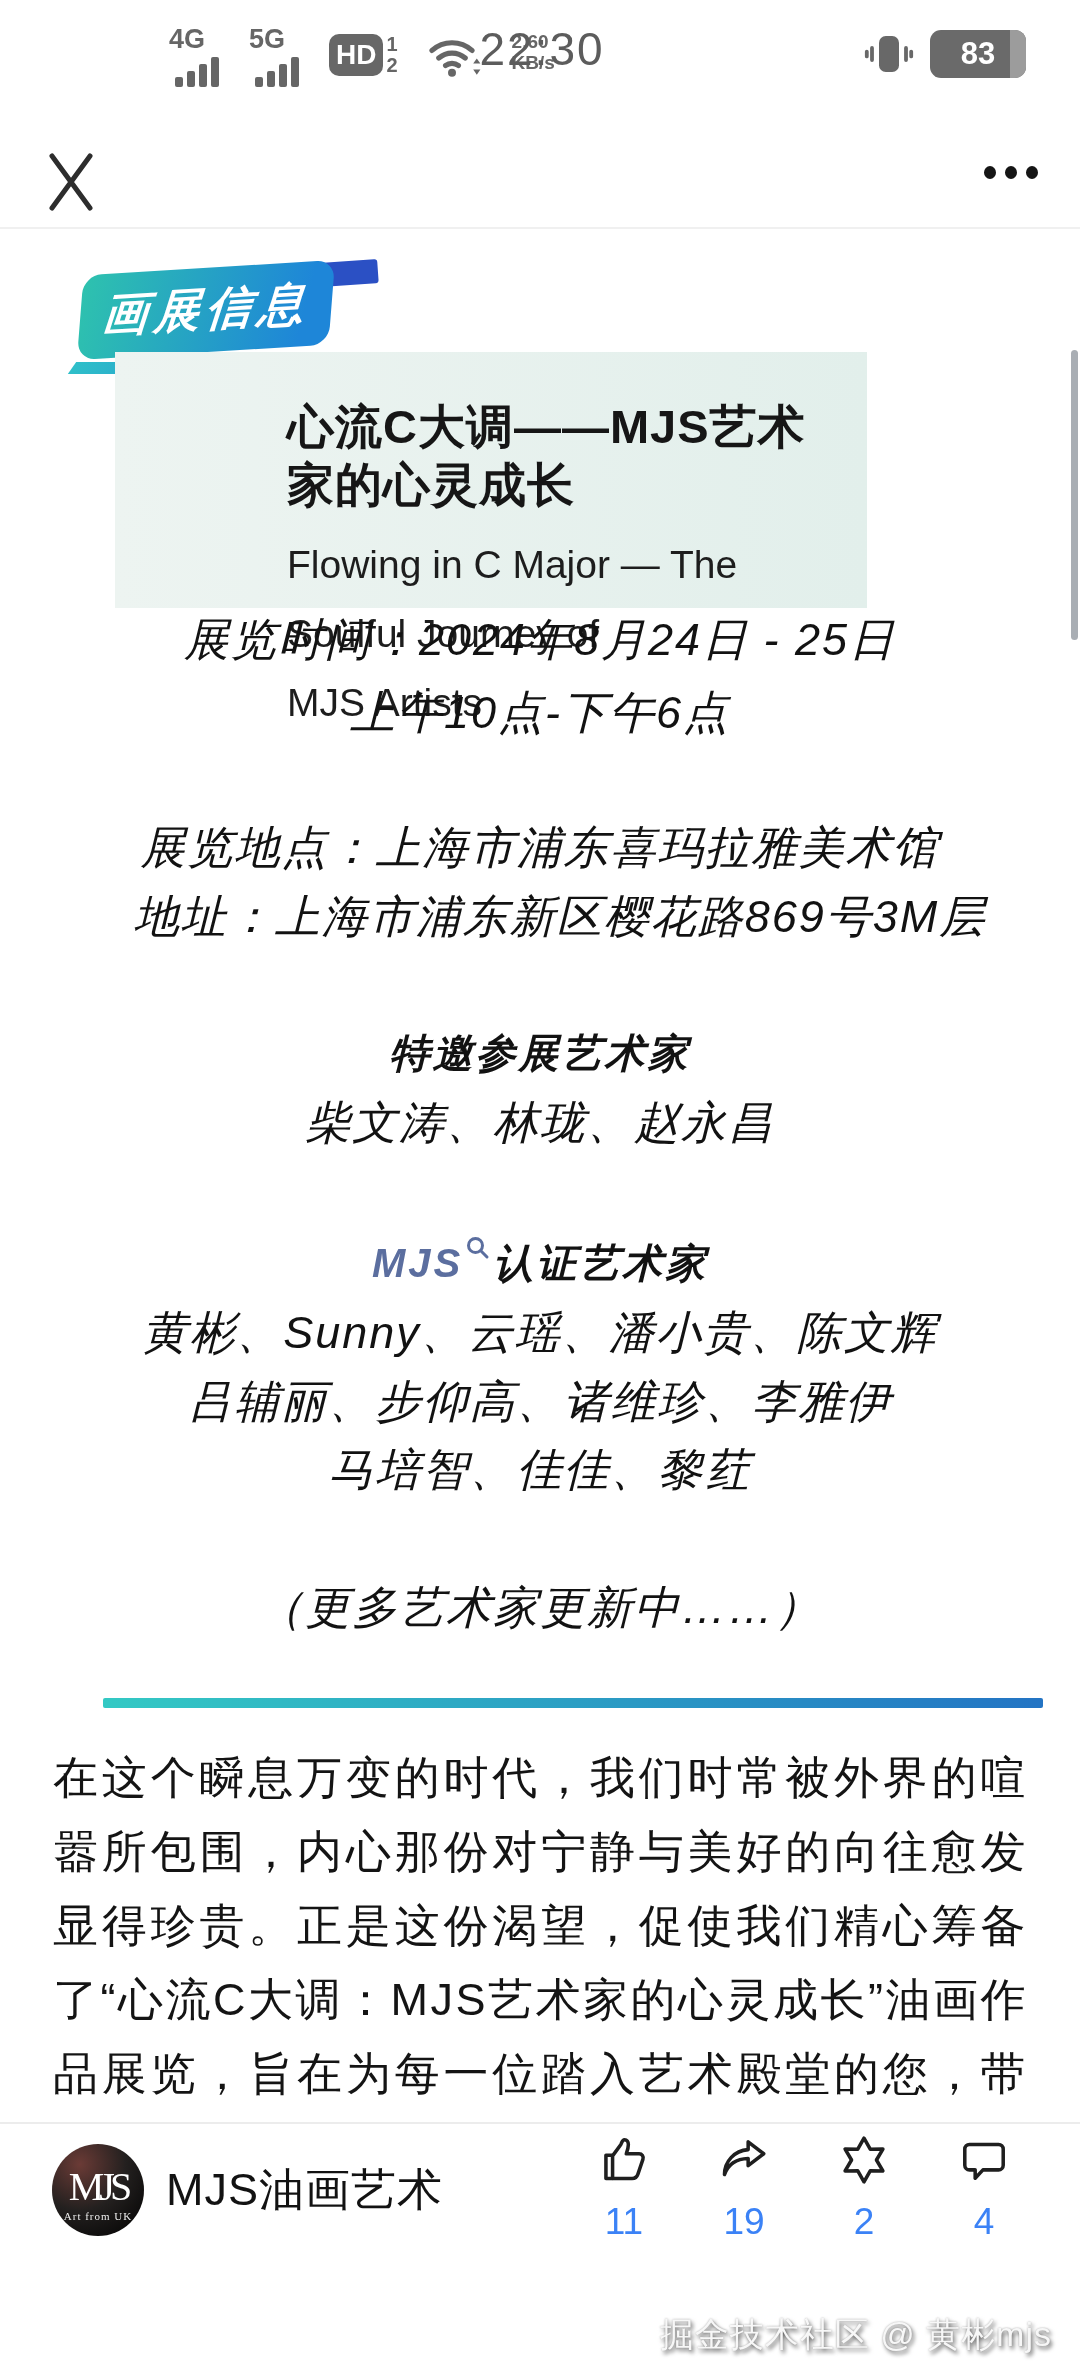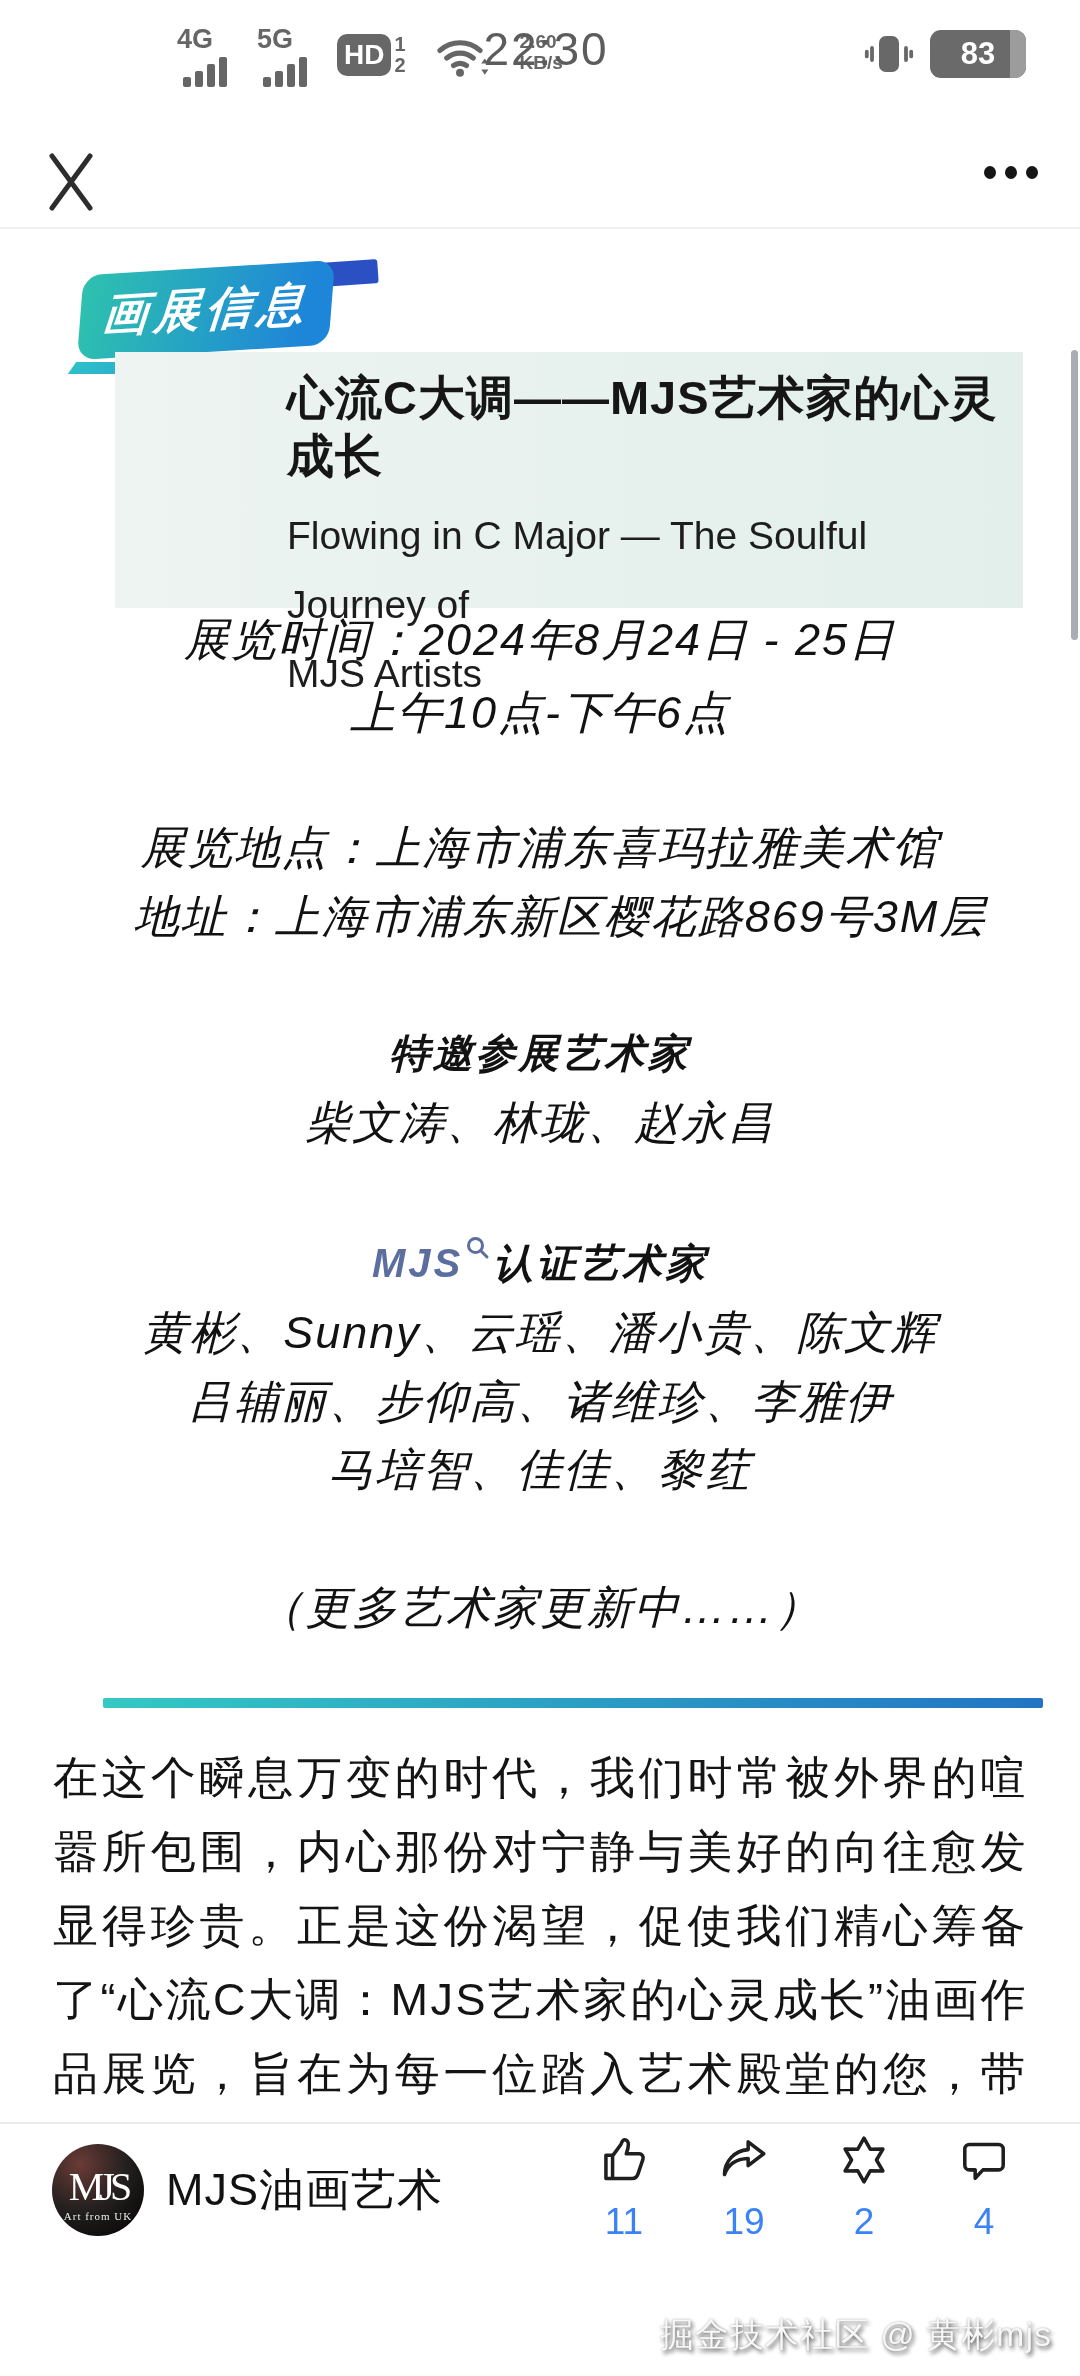--- a/index.html
+++ b/index.html
@@ -1,20 +1,20 @@
 <!DOCTYPE html>
 <html lang="zh"><head>
 <meta charset="utf-8">
 <style>
   html,body{margin:0;padding:0;background:#fff;}
   .screen{position:relative;width:1080px;height:2376px;background:#ffffff;overflow:hidden;
           font-family:"Liberation Sans",sans-serif;color:#111;}
 
   
-  .status-bar{position:absolute;top:0;left:12px;right:0;height:112px;color:#666;padding-left:20px;}
+  .status-bar{position:absolute;top:0;left:4px;right:0;height:112px;color:#666;padding-left:20px;}
   .sb-left{position:absolute;left:165px;top:26px;display:flex;align-items:flex-start;gap:30px;}
   .sig{display:flex;flex-direction:column;align-items:flex-start;}
   .sig-label{font-size:27px;font-weight:bold;line-height:1;color:#666;}
   .sig-bars{display:flex;align-items:flex-end;gap:4px;margin-top:4px;margin-left:6px;}
   .sig-bars i{display:block;width:8px;background:#666;border-radius:2px;}
   .b1{height:10px}.b2{height:16px}.b3{height:23px}.b4{height:30px}
   .hd-badge{display:flex;align-items:center;margin-top:8px;}
   .hd-box{background:#676767;color:#fff;font-weight:bold;font-size:28px;line-height:1;
           padding:7px 7px;border-radius:10px;letter-spacing:0;}
   .hd-nums{display:flex;flex-direction:column;font-size:20px;font-weight:bold;color:#666;
@@ -39,23 +39,23 @@
   
   .badge-notch{position:absolute;left:292px;top:262px;width:86px;height:24px;background:#2b50c4;
                transform:rotate(-4deg);border-radius:3px;}
   .badge{position:absolute;left:80px;top:268px;width:252px;height:84px;border-radius:18px;
          background:linear-gradient(100deg,#2ec2ae 0%,#1e86d8 88%);
          transform:rotate(-3.5deg) skewX(-8deg);
          display:flex;align-items:center;justify-content:center;}
   .badge-text{font-style:italic;font-weight:bold;color:#fff;font-size:46px;letter-spacing:6px;}
   .badge-underline{position:absolute;left:72px;top:362px;width:238px;height:12px;
          background:linear-gradient(90deg,#2fbfc9,#1d7fd2);transform:skewX(-35deg);}
-  .title-block{position:absolute;left:115px;top:352px;width:908px;height:256px;
+  .title-block{position:absolute;left:115px;top:352px;width:752px;height:256px;
          background:linear-gradient(90deg,#edf4f1,#e2efeb);
-         padding:17px 20px 0 172px;box-sizing:border-box;}
+         padding:46px 20px 0 172px;box-sizing:border-box;}
   .title-cn{font-size:47px;font-weight:bold;color:#161616;line-height:58px;letter-spacing:1px;}
   .title-en{font-size:39px;color:#1d1d1d;line-height:69px;}
   .title-en.first{margin-top:16px;}
   .scrollbar{position:absolute;right:2px;top:350px;width:7px;height:290px;background:#a9aeb4;border-radius:4px;}
 
   
   .cline{position:absolute;left:0;width:100%;text-align:center;font-size:45px;line-height:56px;
          color:#121212;letter-spacing:2px;font-style:italic;}
   .cline.bold{font-weight:bold;font-size:40px;letter-spacing:3px;}
   .mjs-word{color:#5b6e9f;font-weight:bold;}

